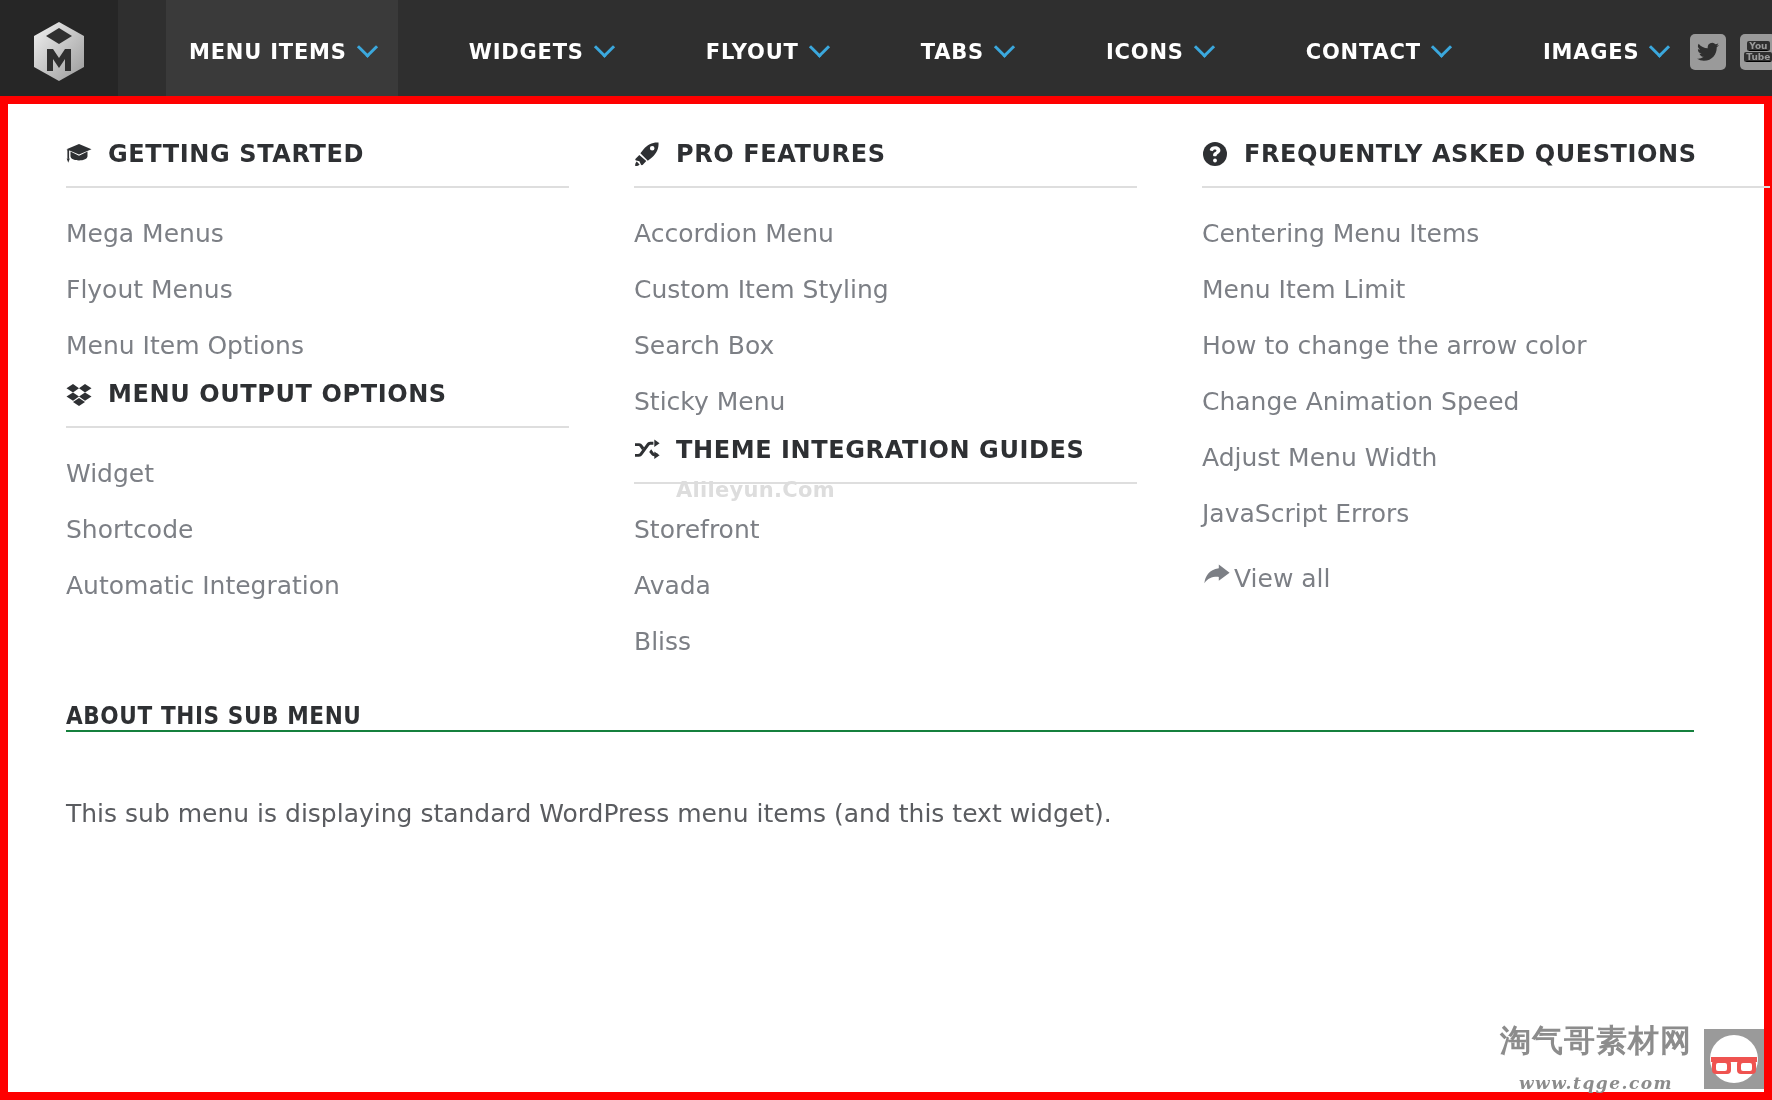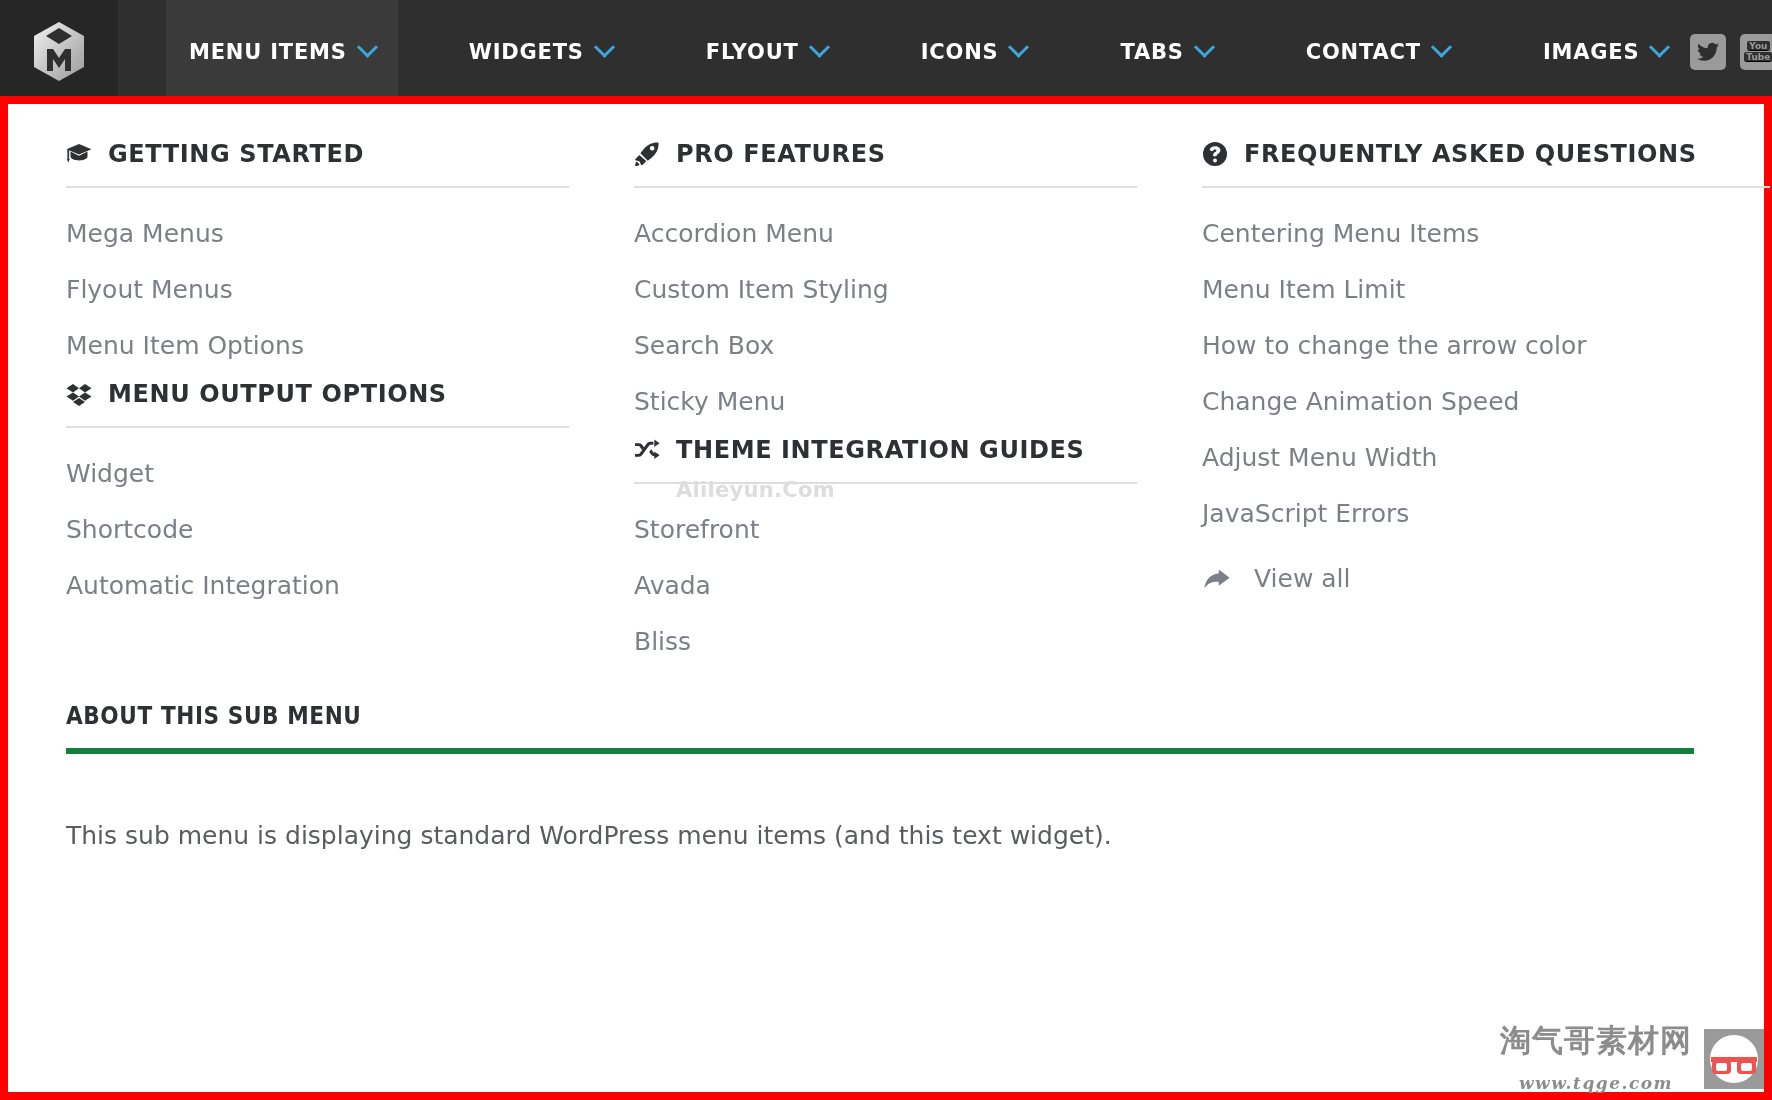--- a/index.html
+++ b/index.html
@@ -159,41 +159,40 @@
     color: #7c7f85;
     text-decoration: none;
     padding: 13px 0;
     line-height: 1.2;
     cursor: pointer;
     font-family: "DejaVu Sans", "Liberation Sans", sans-serif;
   }
 
   .viewall {
     display: flex;
-    align-items: flex-end;
-    gap: 24px;
+    align-items: flex-start;
+    gap: 4px;
     padding: 22px 0 0 0;
     font-size: 25px;
     color: #7c7f85;
     cursor: pointer;
   }
 
   
   #about {
     margin-top: 26px;
     padding-right: 12px;
   }
   #about-title {
     font-size: 24px;
     font-weight: bold;
     letter-spacing: 0.6px;
     color: #2e3033;
     text-transform: uppercase;
-    padding-bottom: 18px;
-    border-bottom: 6px solid #15803d;
+    border-bottom: 2px solid #15803d;
     font-stretch: condensed;
   }
   #about-text {
     padding-top: 64px;
     font-size: 25px;
     color: #5a5c60;
     line-height: 1.4;
   }
 
   
@@ -275,25 +274,25 @@
       </div>
       <div class="nav-item">
         <span>WIDGETS</span>
         <span class="chev"></span>
       </div>
       <div class="nav-item">
         <span>FLYOUT</span>
         <span class="chev"></span>
       </div>
       <div class="nav-item">
+        <span>TABS</span>
+        <span class="chev"></span>
+      </div>
+      <div class="nav-item">
         <span>ICONS</span>
-        <span class="chev"></span>
-      </div>
-      <div class="nav-item">
-        <span>TABS</span>
         <span class="chev"></span>
       </div>
       <div class="nav-item">
         <span>CONTACT</span>
         <span class="chev"></span>
       </div>
       <div class="nav-item">
         <span>IMAGES</span>
         <span class="chev"></span>
       </div>

